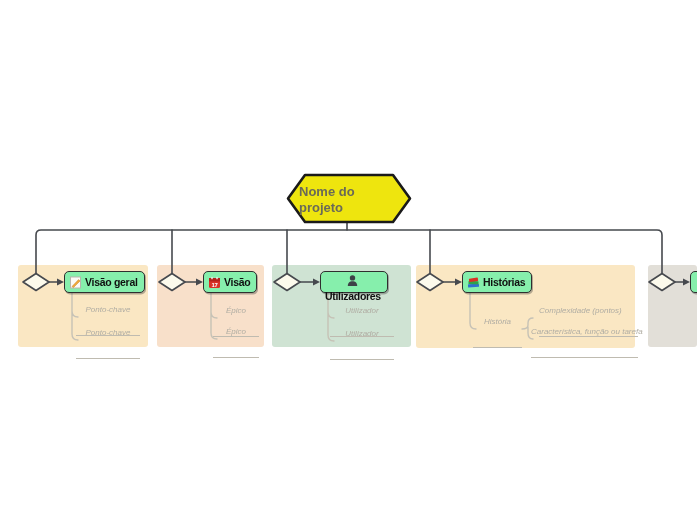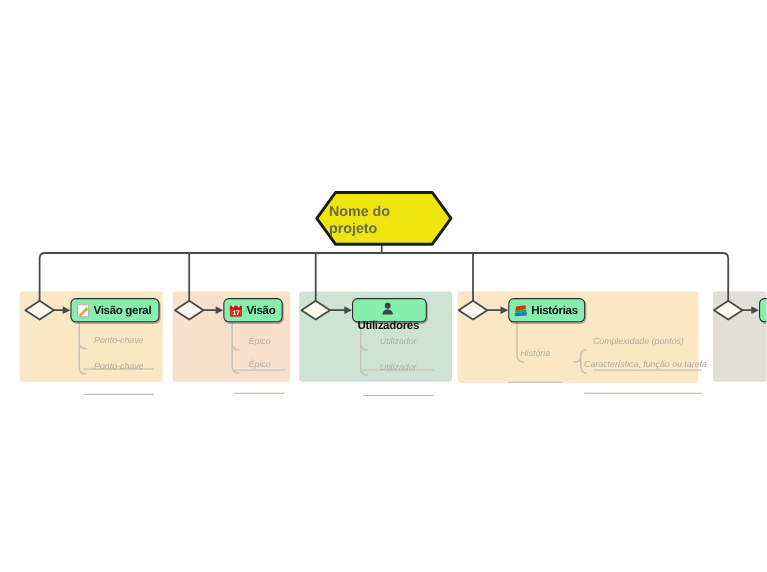--- a/index.html
+++ b/index.html
@@ -125,19 +125,19 @@
   <div class="node-box" style="left:462px;top:271px;">
     <span class="icon">
       <svg width="13" height="13" viewBox="0 0 13 13">
         <rect x="1" y="8" width="11" height="3.2" rx="0.6" fill="#2f6fd0" transform="rotate(-4 6.5 9.6)"></rect>
         <rect x="1.5" y="5.1" width="10" height="3.2" rx="0.6" fill="#2fa24a" transform="rotate(3 6.5 6.7)"></rect>
         <rect x="2" y="2.1" width="9" height="3.4" rx="0.6" fill="#d93025" transform="rotate(-8 6.5 3.8)"></rect>
       </svg>
     </span>
     <span>Histórias</span>
   </div>
-  <div class="child-item center" style="left:462px;top:317px;width:49px;">História</div>
+  <div class="child-item center" style="left:473px;top:317px;width:49px;">História</div>
   <div class="child-item" style="left:539px;top:306px;width:99px;">Complexidade (pontos)</div>
   <div class="child-item" style="left:531px;top:327px;width:107px;text-align:right;">Característica, função ou tarefa</div>
 
   <div class="node-box" style="left:690px;top:271px;width:40px;"></div>
 
 </div>
 
 </body></html>

